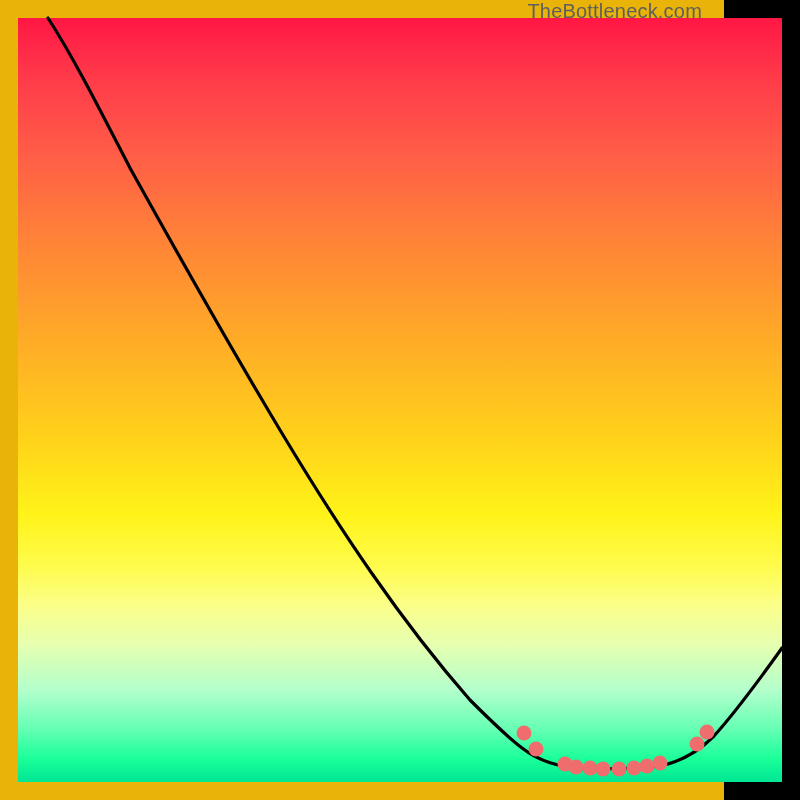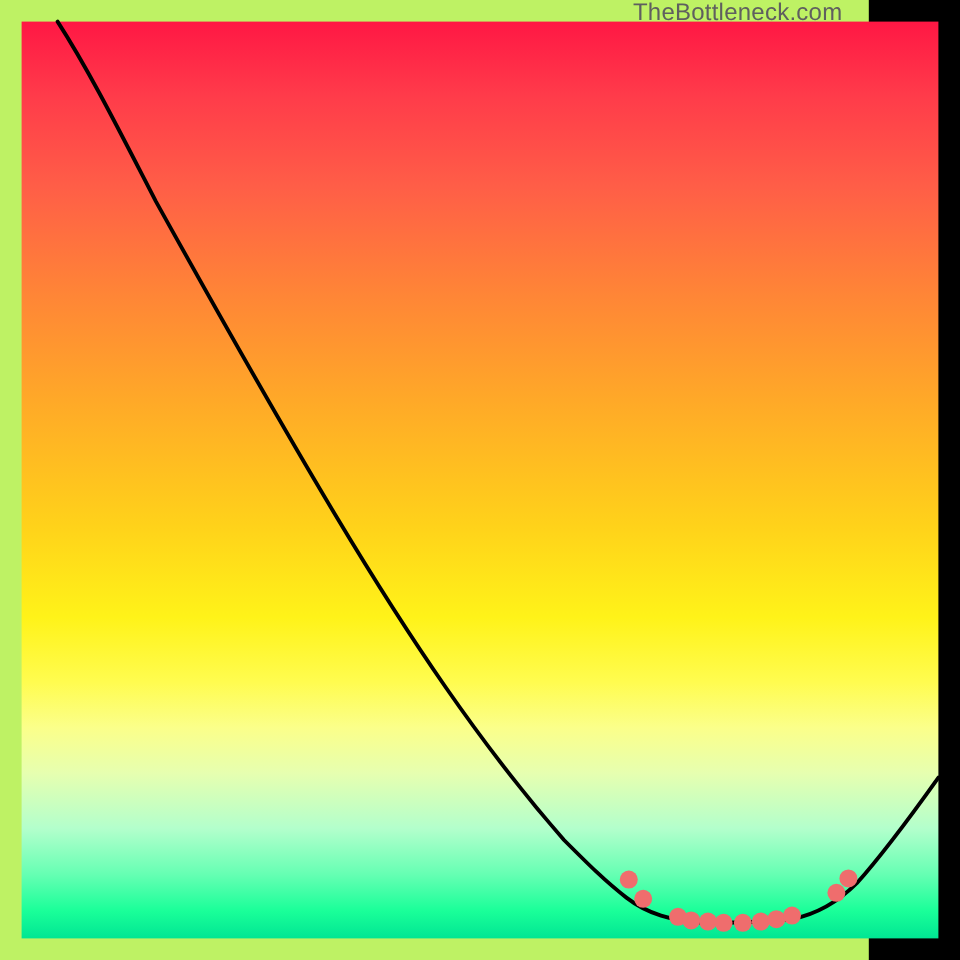--- a/index.html
+++ b/index.html
@@ -7,21 +7,21 @@
     padding: 0;
     width: 800px;
     height: 800px;
     background: #000;
     overflow: hidden;
   }
   .outer {
     position: relative;
     width: 724px;
     height: 800px;
-    background: #bef264;
+    background: #eab308;
   }
   .plot-area {
     position: absolute;
     left: 18px;
     top: 18px;
     width: 764px;
     height: 764px;
     background: linear-gradient(to bottom,
       #ff1744 0%,
       #ff3b4a 8%,

